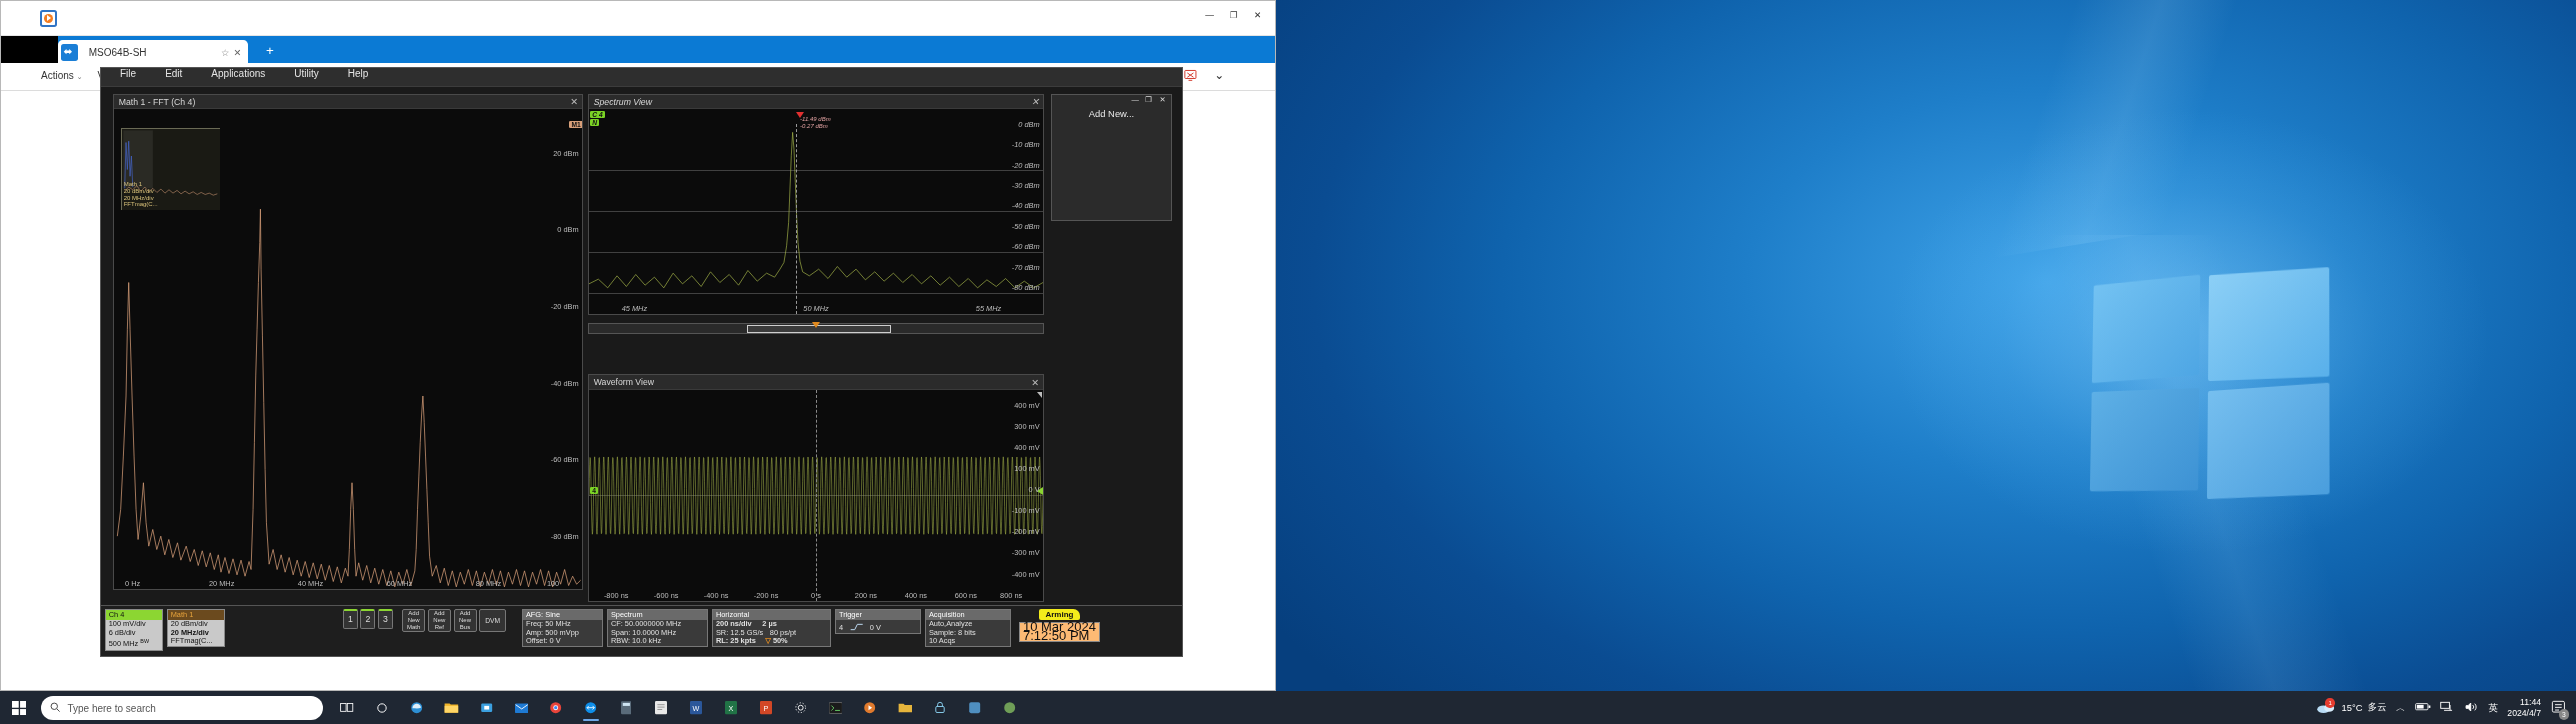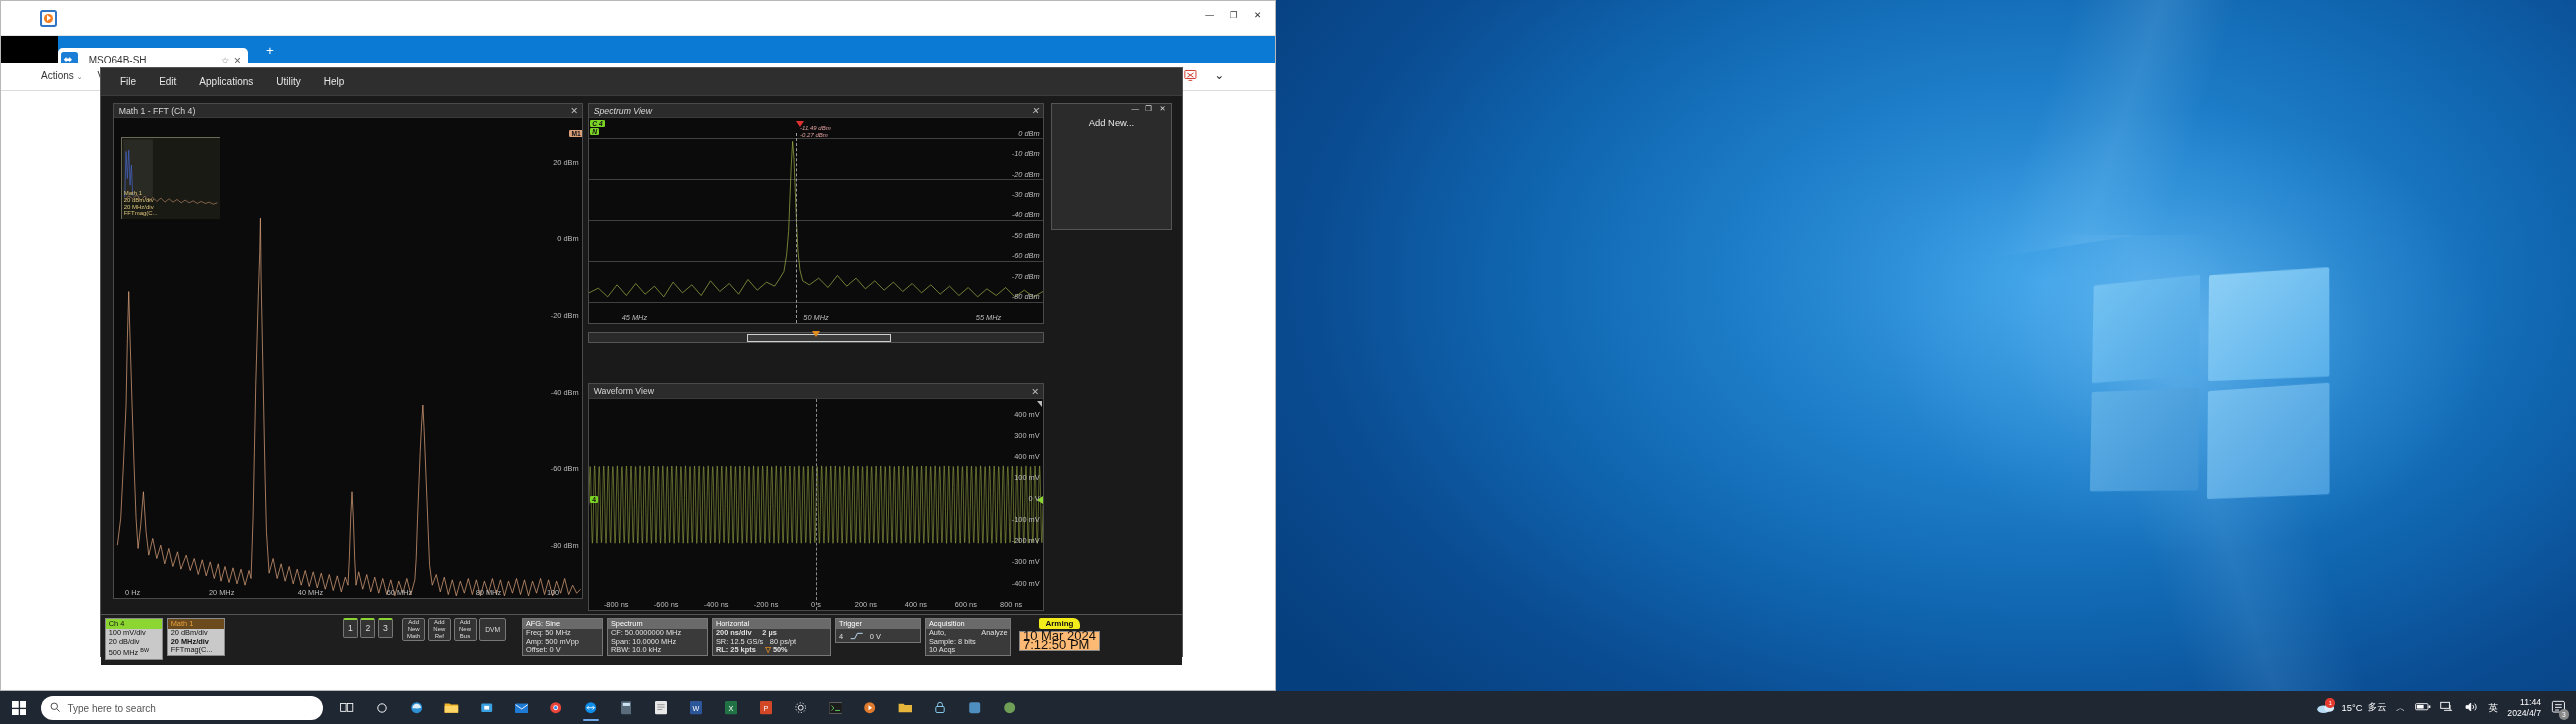--- a/index.html
+++ b/index.html
@@ -50,21 +50,21 @@
   }
   .tv-titlebar { height:35px; background:#fff; position:relative; border-bottom:0.7px solid #e5e5e5; }
   .tv-logo { position:absolute; left:39px; top:8.7px; width:17.4px; height:17.4px; border:2px solid #3074c5; border-radius:2.7px; background:#fff; }
   .tv-logo:after{ content:""; position:absolute; left:2px; top:2px; width:9.4px; height:9.4px; background:#f47d20; border-radius:50%; }
   .tv-logo:before{ content:""; position:absolute; left:5.4px; top:3.4px; width:0;height:0;
      border-left:4.7px solid #fff; border-top:3.4px solid transparent;border-bottom:3.4px solid transparent; z-index:2;}
 
   .tv-tabbar { height:27px; background:#0b7ad4; position:relative; }
   .tv-tab-black { position:absolute; left:0; top:0; width:57px; height:27px; background:#000; }
   .tv-tab {
-    position:absolute; left:57px; top:12px; height:25px; width:190px;
+    position:absolute; left:57px; top:4px; height:25px; width:190px;
     background:#fff; border-radius:4.7px 4.7px 0 0; display:flex; align-items:center;
   }
   .tv-tab-icon { width:17.4px; height:17.4px; background:#1a7ed6; border-radius:2.7px; margin-left:2.7px; position:relative; flex:none;}
   .tv-tab-icon:after{content:"⬌"; position:absolute; color:#fff; font-size:10.7px; left:2.7px; top:1.3px;}
   .tv-tab-title { font-size:10px; color:#333; margin-left:10.7px; flex:1; }
   .tv-tab-star { font-size:9.4px; color:#888; margin-right:4px; }
   .tv-tab-close{ font-size:9.4px; color:#666; margin-right:6.7px; }
   .tv-plus { position:absolute; left:265px; top:6.7px; color:#fff; font-size:13.4px; }
 
   .tv-toolbar { height:28px; background:#fff; position:relative; border-bottom:0.7px solid #dcdcdc; }
@@ -77,21 +77,21 @@
   .tv-ico.red { color:#d23b2e; }
 
   .tv-winbtns { position:absolute; right:5.4px; top:5.4px; display:flex; gap:0px; }
   .tv-winbtn { width:24px; height:17.4px; display:flex; align-items:center; justify-content:center; font-size:8.7px; color:#333;}
 
   
   .scope {
     position:absolute; left:99px; top:66px; width:1083px; height:590px;
     background:#1c1c1c; border:0.7px solid #555;
   }
-  .scope-menubar { height:28px; background:#2e2e2e; display:flex; align-items:center; padding-left:19px; gap:23px;
+  .scope-menubar { height:19px; background:#2e2e2e; display:flex; align-items:flex-start; padding-left:19px; gap:29px;
      border-bottom:0.7px solid #3c3c3c; }
   .scope-menubar .mi { color:#e6e6e6; font-size:10px; }
 
   .scope-body { position:relative; width:100%; height:calc(100% - 19px); background:#1a1a1a; }
 
   
   .pane-box { position:absolute; background:#111; border:0.7px solid #4a4a4a; }
   .pane-title { height:14.8px; background:#2b2b2b; color:#d8d8d8; font-size:8.7px;
      padding-left:4.7px; line-height:14.8px; position:relative; border-bottom:0.7px solid #3a3a3a;}
   .pane-title .x { position:absolute; right:4px; top:0.7px; color:#bbb; font-size:9.4px; }
@@ -468,21 +468,21 @@
             <span style="right:5.4px">✕</span>
           </div>
           <div class="addnew-title">Add New...</div>
         </div>
 
         <div class="settings-bar">
 
           <div class="badge ch4">
             <div class="bhead">Ch 4</div>
             <div class="brow">100 mV/div</div>
-            <div class="brow">20 dB/div</div>
+            <div class="brow">6 dB/div</div>
             <div class="brow">
               <span>500 MHz</span>
               <sup style="font-size:5.4px">BW</sup>
             </div>
           </div>
 
           <div class="badge math1">
             <div class="bhead">Math 1</div>
             <div class="brow">20 dBm/div</div>
             <div class="brow" style="font-weight:bold">20 MHz/div</div>
@@ -555,21 +555,21 @@
                 <svg width="13.4" height="8" viewBox="0 0 20 12" fill="none" stroke="#bcd8f0" stroke-width="1.5">
                     <path d="M1 10h6l4-8h8"></path>
                   </svg>
               </span>
               <span>0 V</span>
             </div>
           </div>
 
           <div class="badge dark" style="min-width:86px">
             <div class="bhead">Acquisition</div>
-            <div class="brow" style="display:flex;justify-content:space-between">
+            <div class="brow" style="display:flex;">
               <span>Auto,</span>
               <span>Analyze</span>
             </div>
             <div class="brow">Sample: 8 bits</div>
             <div class="brow">10 Acqs</div>
           </div>
 
           <div style="display:flex;flex-direction:column;align-items:center;gap:1.3px;margin-left:4px;">
             <div class="arming">Arming</div>
             <div class="datetime">

